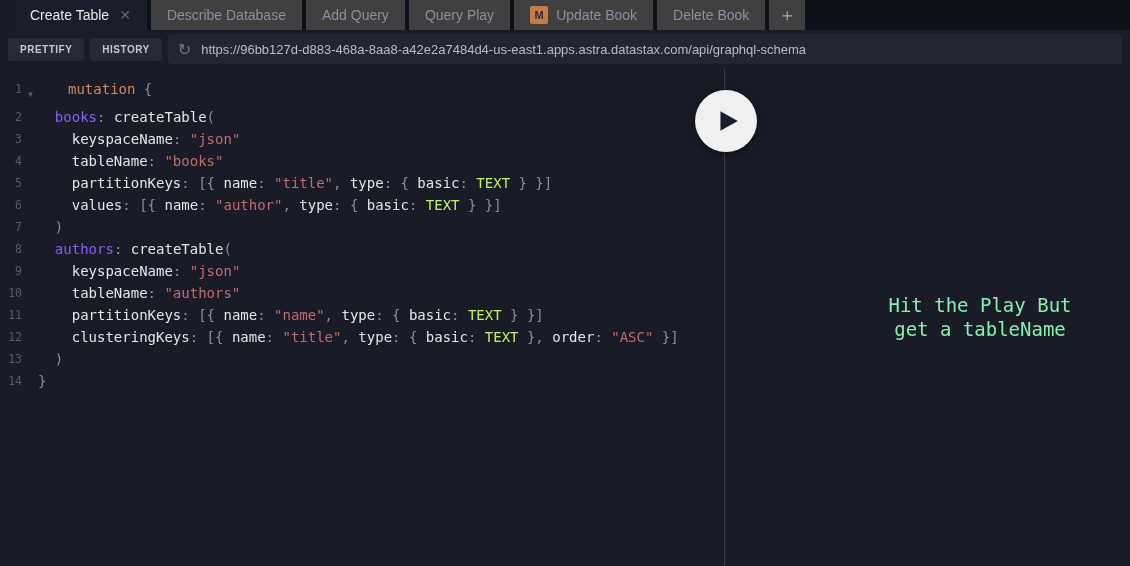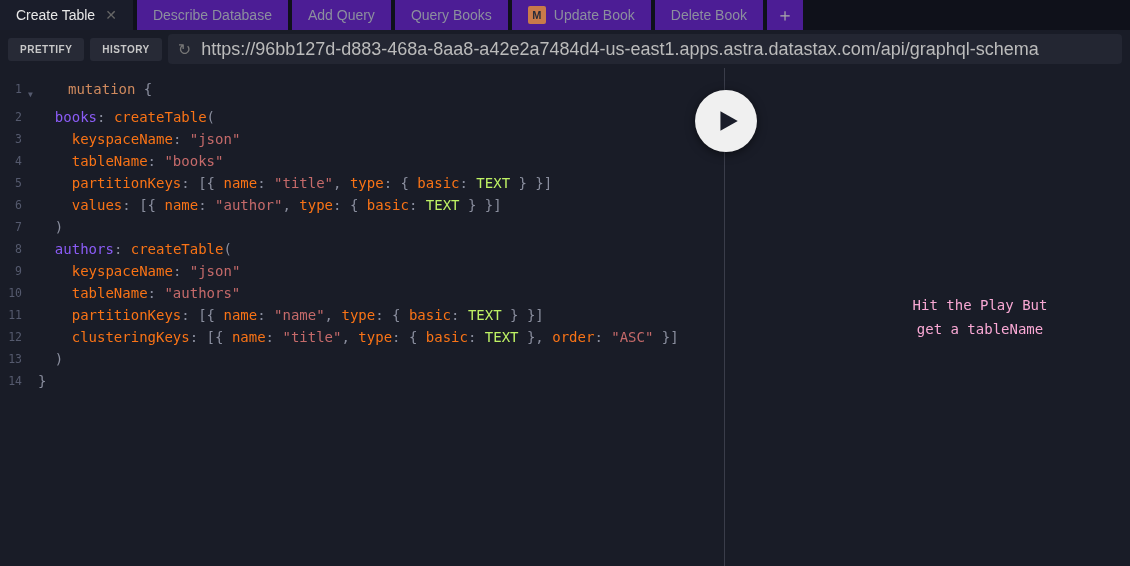--- a/index.html
+++ b/index.html
@@ -10,26 +10,27 @@
       font-family: 'Helvetica Neue', Arial, sans-serif;
       color: #aaa;
       overflow: hidden;
       position: relative;
     }
     .tabs {
       display: flex;
       height: 30px;
       background: #0f111a;
       gap: 4px;
+      margin-left: 14px;
     }
     .tab {
       display: flex;
       align-items: center;
       padding: 0 16px;
-      background: #4c1d95;
+      background: #404040;
       color: #8c8f9e;
       font-size: 14px;
       position: relative;
       white-space: nowrap;
     }
     .tab.active {
       background: #1a1d2a;
       color: #e8e8e8;
     }
     .tab .close {
@@ -83,21 +84,21 @@
       padding: 4px 10px;
       height: 30px;
     }
     .reload-icon {
       color: #777;
       margin-right: 10px;
       font-size: 16px;
     }
     .url {
       color: #bbb;
-      font-size: 18px;
+      font-size: 13px;
     }
     .main {
       display: flex;
       height: calc(100% - 68px);
     }
     .editor {
       width: 725px;
       border-right: 1px solid #3a3d4a;
       font-family: 'Menlo', 'Monaco', 'Consolas', monospace;
       font-size: 14px;
@@ -121,21 +122,21 @@
       color: #555a6e;
       font-size: 8px;
       padding-top: 6px;
     }
     .code {
       flex: 1;
       white-space: pre;
     }
     .t-key { color: #d08a5e; margin-left: 30px; }
     .t-qualifier { color: #8b5cf6; }
-    .t-attr { color: #f97316; }
+    .t-attr { color: #e5e5e5; }
     .t-punc { color: #8a8e9e; }
     .t-str { color: #c56a6a; }
     .t-def { color: #bef264; }
     .results {
       flex: 1;
       display: flex;
       align-items: center;
       justify-content: center;
       position: relative;
     }
@@ -148,24 +149,24 @@
       border-radius: 50%;
       background: #f0f0f0;
       border: none;
       display: flex;
       align-items: center;
       justify-content: center;
       box-shadow: 0 2px 10px rgba(0,0,0,0.5);
     }
     .play svg { width: 26px; height: 26px; fill: #1a1d2a; margin-left: 4px; }
     .hint {
-      color: #f9a8d4;
+      color: #86efac;
       font-family: 'Menlo', 'Monaco', 'Consolas', monospace;
       text-align: center;
-      font-size: 14px;
+      font-size: 19px;
       line-height: 24px;
       position: absolute;
       right: 0;
       width: 300px;
     }
   </style>
 </head>
 <body>
 
 <div class="tabs">
@@ -173,21 +174,21 @@
     <span>Create Table</span>
     <span class="close">✕</span>
   </div>
   <div class="tab">
     <span>Describe Database</span>
   </div>
   <div class="tab">
     <span>Add Query</span>
   </div>
   <div class="tab">
-    <span>Query Books</span>
+    <span>Query Play</span>
   </div>
   <div class="tab">
     <span class="badge">M</span>
     <span>Update Book</span>
   </div>
   <div class="tab">
     <span>Delete Book</span>
   </div>
   <div class="tab add">
     <span>＋</span>

